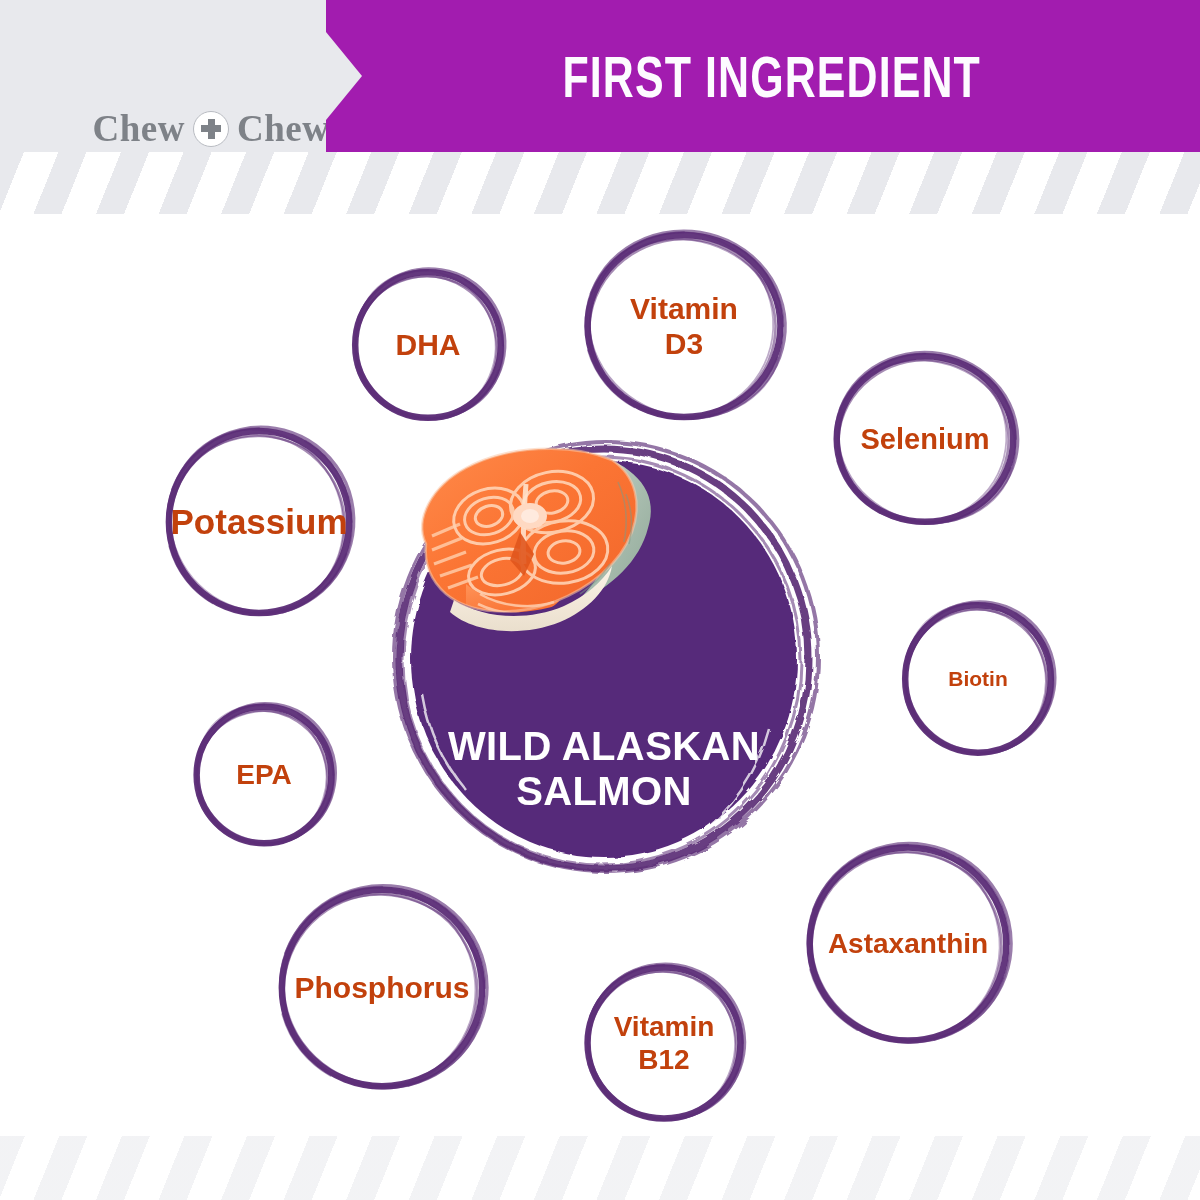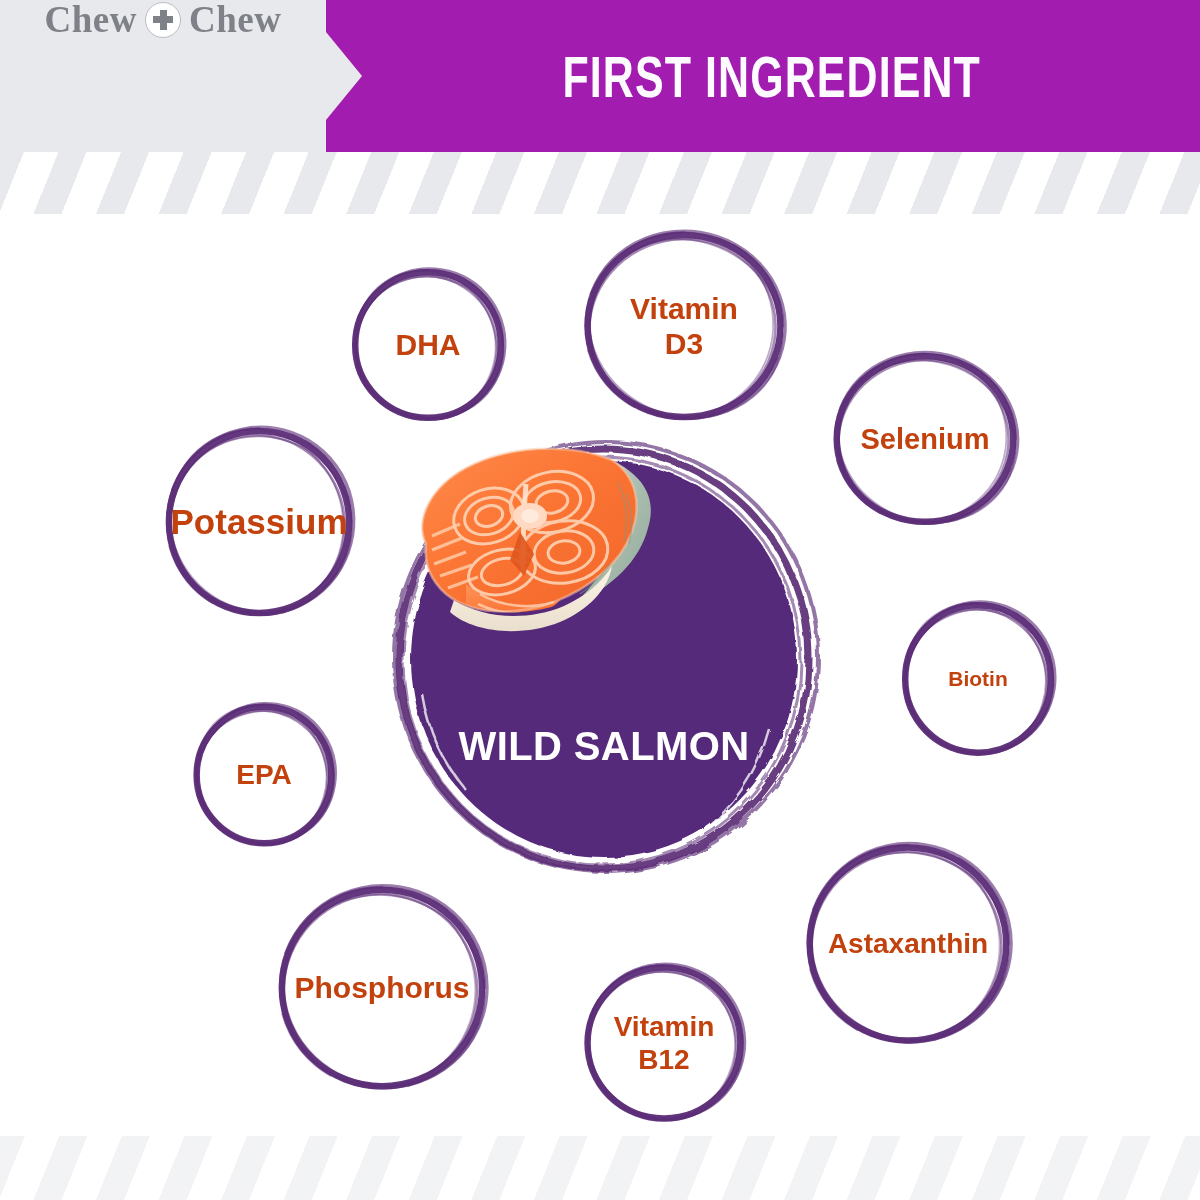--- a/index.html
+++ b/index.html
@@ -10,21 +10,21 @@
     overflow:hidden;
     position:relative;
   }
   #stage{position:relative;width:1200px;height:1200px;overflow:hidden;background:#fff;}
 
   
   .header{position:absolute;left:0;top:0;width:1200px;height:152px;}
   .logo-panel{
     position:absolute;left:0;top:0;width:326px;height:152px;
     background:#e8e9ed;
-    display:flex;align-items:flex-start;justify-content:center;
+    display:flex;align-items:flex-end;justify-content:center;padding-left:48px;
   }
   .logo-wrap{display:flex;align-items:center;gap:8px;transform:translateY(-2px);}
   .logo-word{
     font-family:"Liberation Serif", serif;
     font-weight:bold;font-size:37px;color:#7e8288;letter-spacing:.5px;
   }
   .logo-mark{
     width:34px;height:34px;border-radius:50%;
     border:1.5px solid #b9bcc2;background:#fff;
     position:relative;flex:0 0 auto;
@@ -215,21 +215,22 @@
                C 140 193 96 190 72 170 C 56 156 50 140 52 120 Z" fill="none" stroke="#f9c9a9" stroke-width="2.5" opacity=".55"></path>
 
       <g stroke="#7d9a88" stroke-width="1.6" opacity=".5" fill="none">
         <path d="M 244 58 C 252 76 254 98 250 118"></path>
         <path d="M 252 70 C 258 86 259 104 255 120"></path>
         <path d="M 236 140 C 228 152 218 162 206 170"></path>
       </g>
     </svg>
 
     <div class="hub-label">
-      <div>WILD SALMON</div>
+      <div>WILD ALASKAN</div>
+      <div>SALMON</div>
     </div>
   </div>
 
   <div class="bubble" style="left:348px;top:265px;width:160px;height:160px;">
     <svg width="160" height="160" viewBox="0 0 160 160">
         <ellipse cx="80" cy="80" rx="72.8" ry="72.8" fill="none" stroke="#5c2d77" stroke-width="6.5" stroke-linecap="round" opacity="0.95" transform="rotate(0 80 80)"></ellipse>
         <ellipse cx="81.5" cy="78.5" rx="75.19999999999999" ry="74.88000000000001" fill="none" stroke="#5c2d77" stroke-width="3.2" stroke-linecap="round" opacity="0.62" transform="rotate(9 80 80)"></ellipse>
         <ellipse cx="78" cy="82" rx="70.4" ry="71.36" fill="none" stroke="#5c2d77" stroke-width="2.6" stroke-linecap="round" opacity="0.55" transform="rotate(-12 80 80)"></ellipse>
         <ellipse cx="82.5" cy="81.5" rx="73.92" ry="70.08" fill="none" stroke="#5c2d77" stroke-width="2" stroke-linecap="round" opacity="0.45" transform="rotate(22 80 80)"></ellipse>
         <ellipse cx="78.5" cy="77.5" rx="69.12" ry="73.60000000000001" fill="none" stroke="#5c2d77" stroke-width="1.8" stroke-linecap="round" opacity="0.4" transform="rotate(-25 80 80)"></ellipse>

